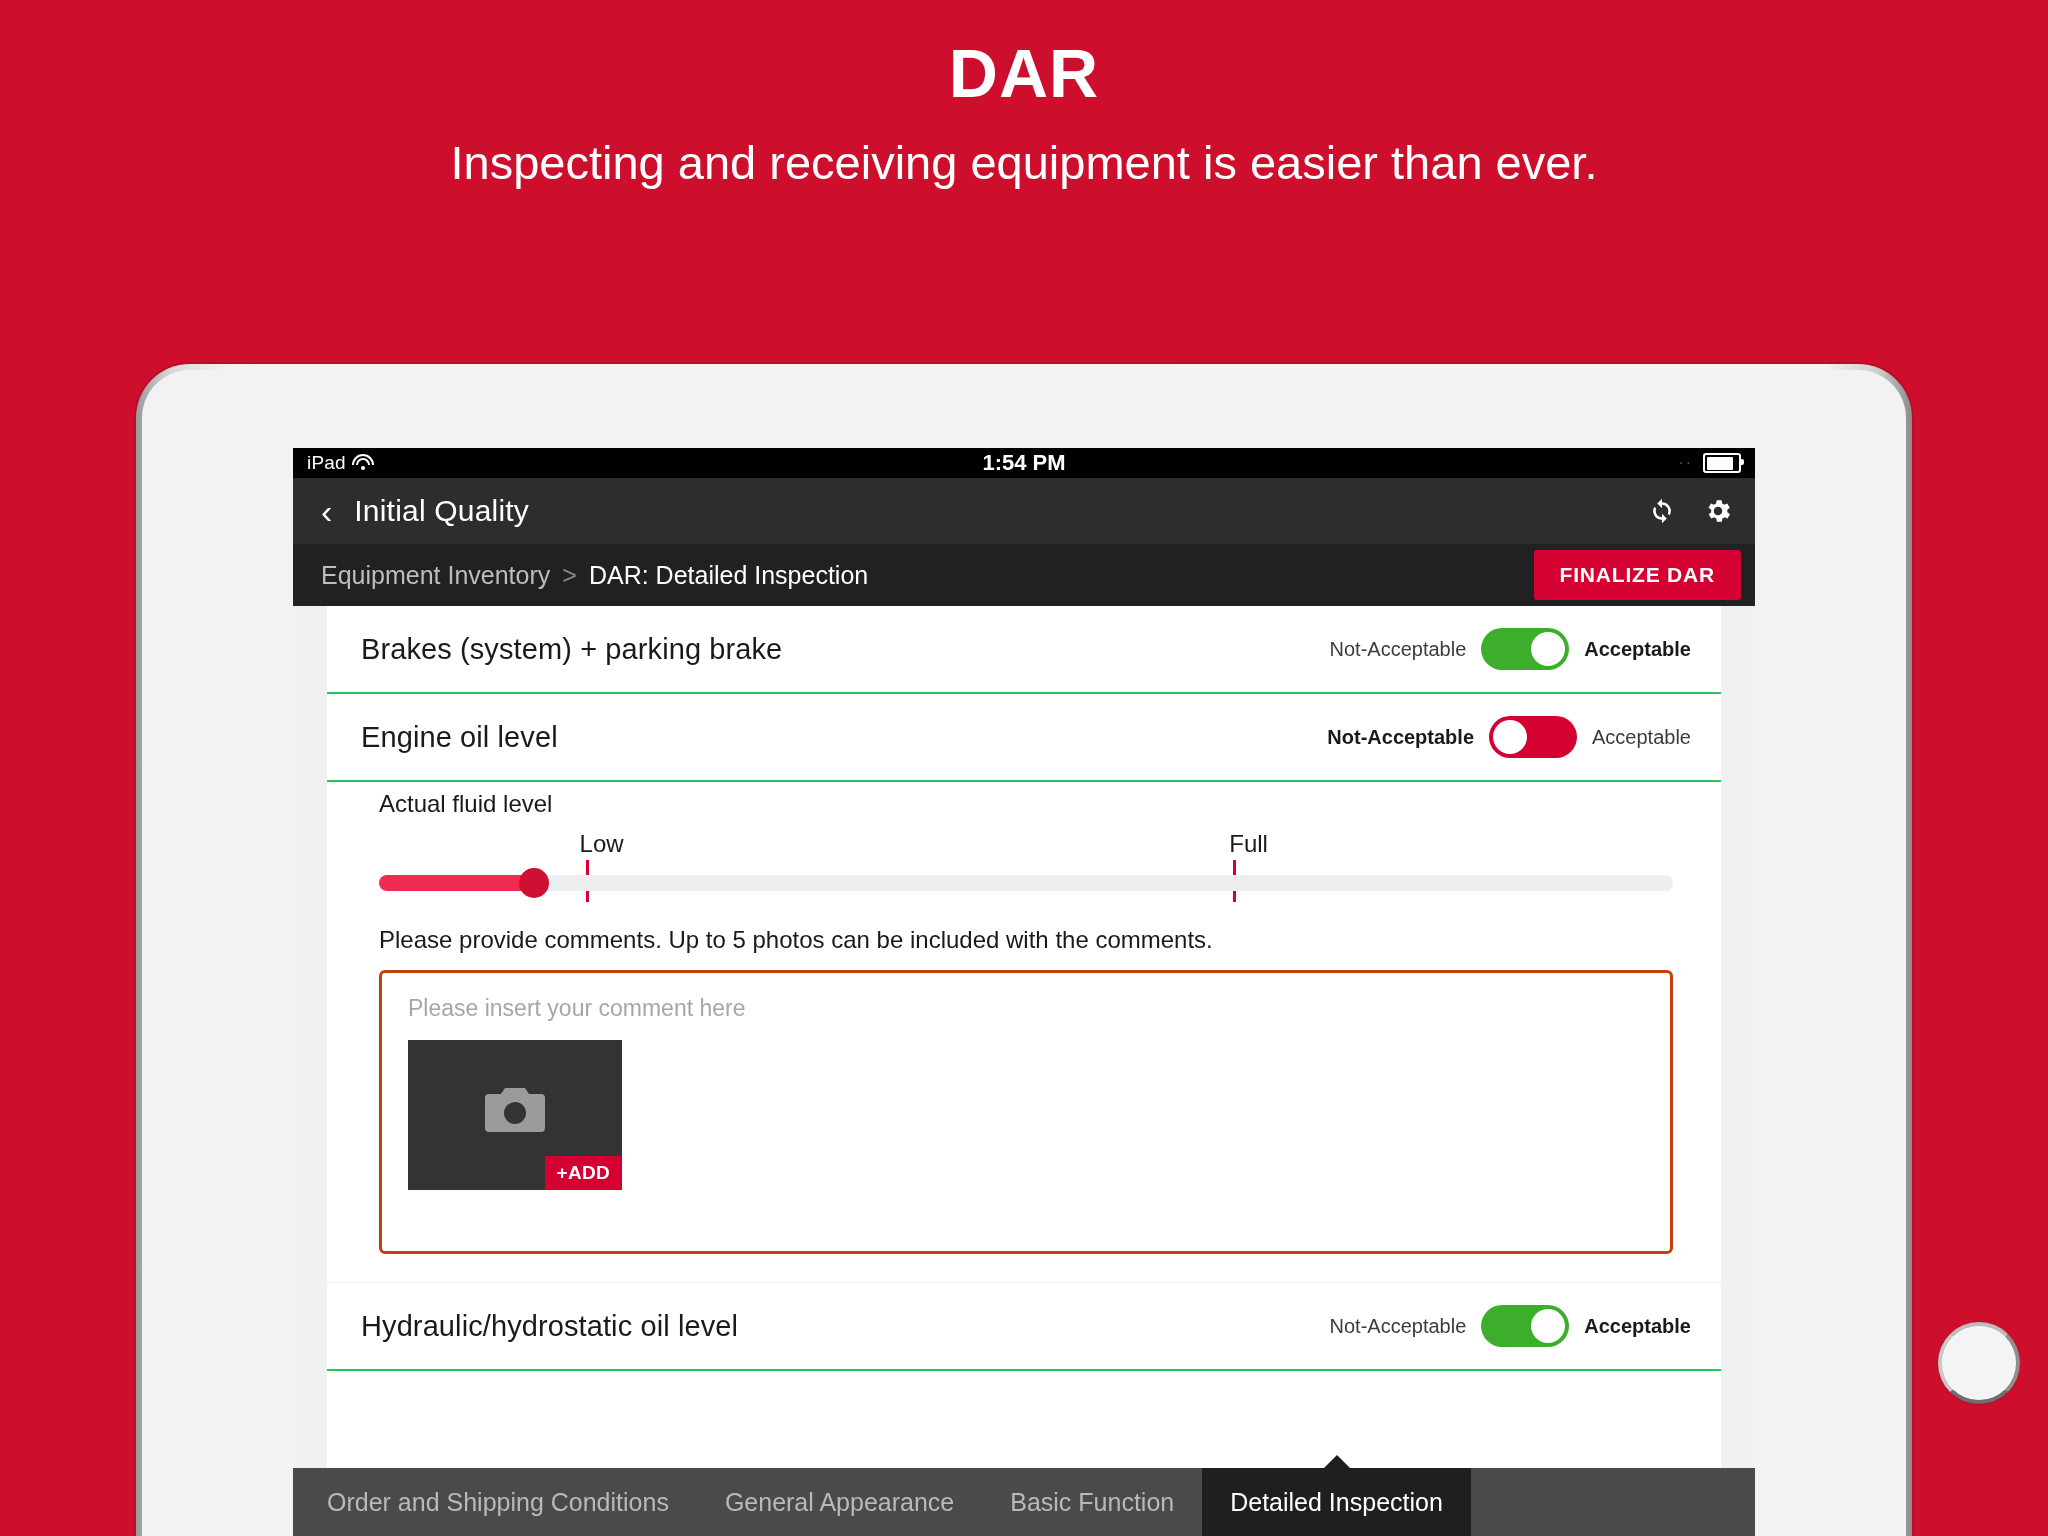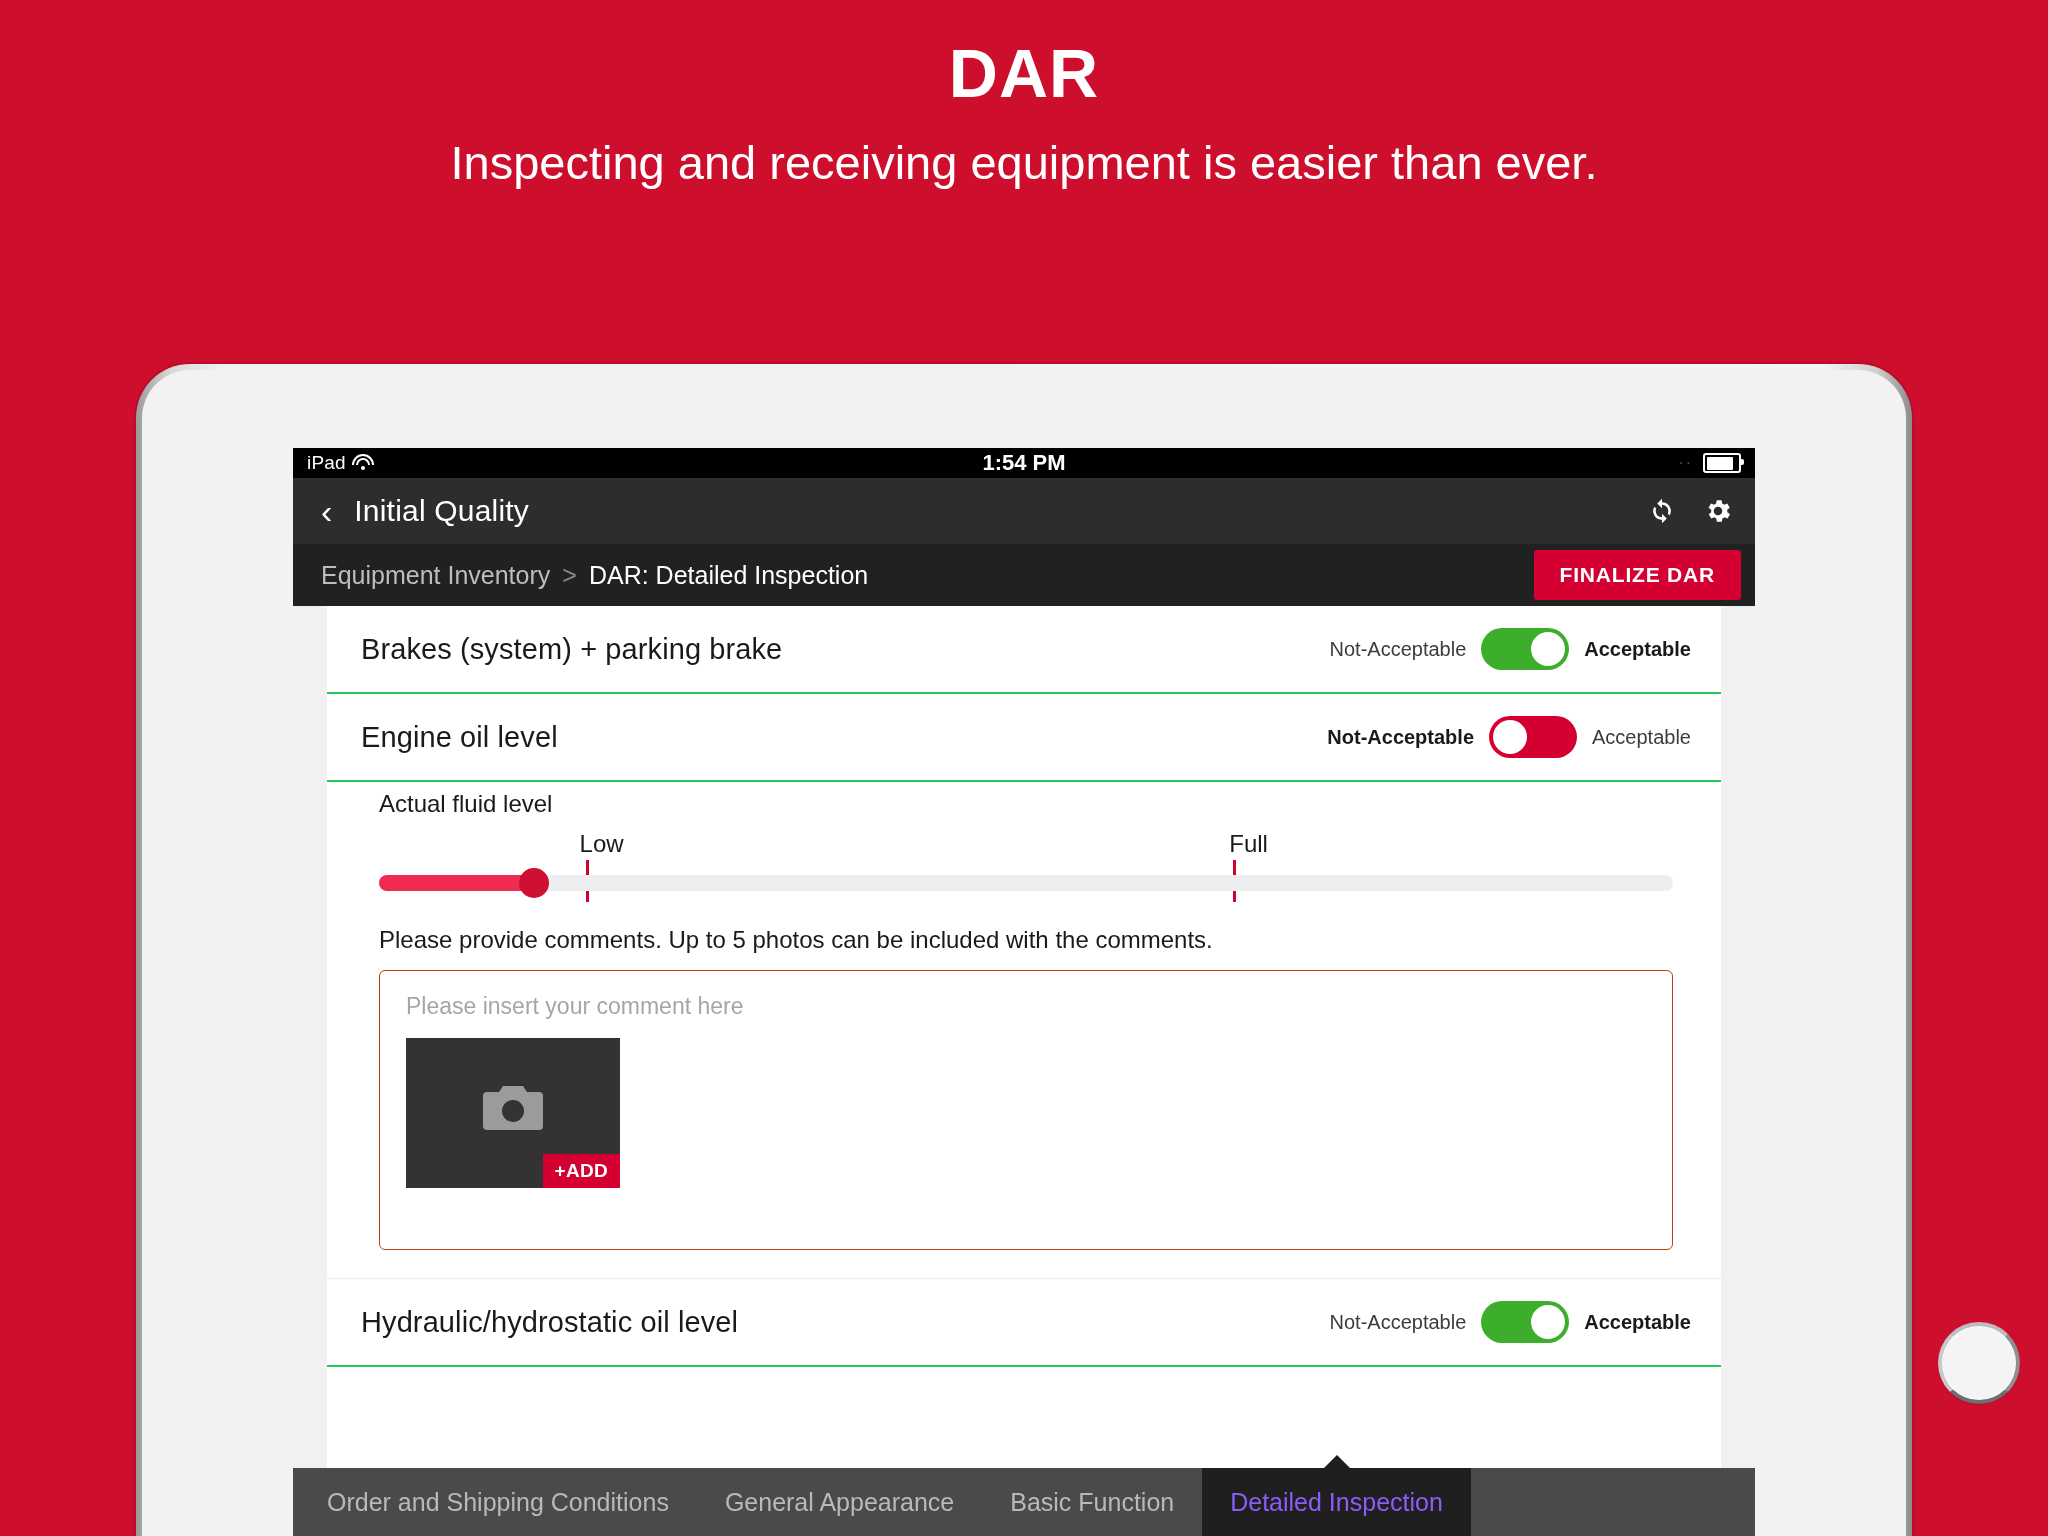--- a/index.html
+++ b/index.html
@@ -324,21 +324,21 @@
     cursor: pointer;
   }
 
   .comment-help {
     font-size: 24px;
     color: #1a1a1a;
     margin: 18px 0 0 18px;
   }
   .comment-box {
     margin: 16px 18px 0 18px;
-    border: 1px solid #c2410c;
+    border: 3px solid #c2410c;
     border-radius: 6px;
     background: #ffffff;
     padding: 22px 14px 26px 26px;
     min-height: 230px;
   }
   .comment-placeholder {
     font-size: 23px;
     color: #a6a6a6;
   }
   .photo-tile {
@@ -381,21 +381,21 @@
     padding: 0 28px;
     color: #b9b9b9;
     font-size: 25px;
     cursor: pointer;
     position: relative;
     white-space: nowrap;
   }
   .tab:first-child { padding-left: 34px; }
   .tab.active {
     background: #1f1f1f;
-    color: #8b5cf6;
+    color: #ffffff;
   }
   .tab.active::before {
     content: "";
     position: absolute;
     top: -13px;
     left: 50%;
     transform: translateX(-50%);
     border-left: 14px solid transparent;
     border-right: 14px solid transparent;
     border-bottom: 14px solid #1f1f1f;

